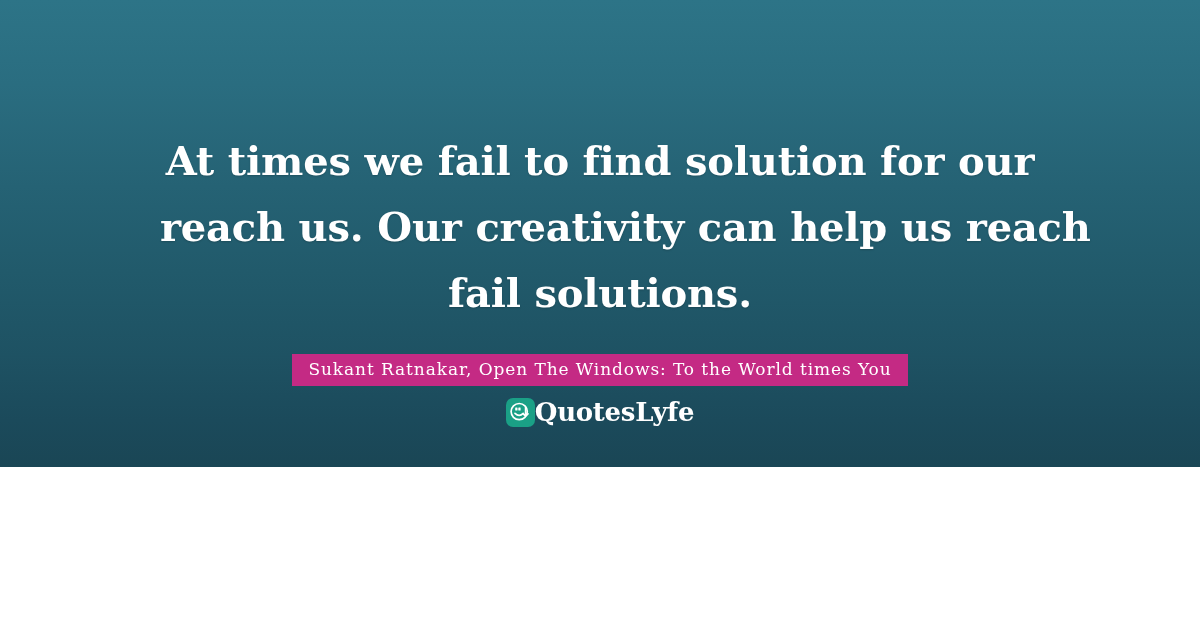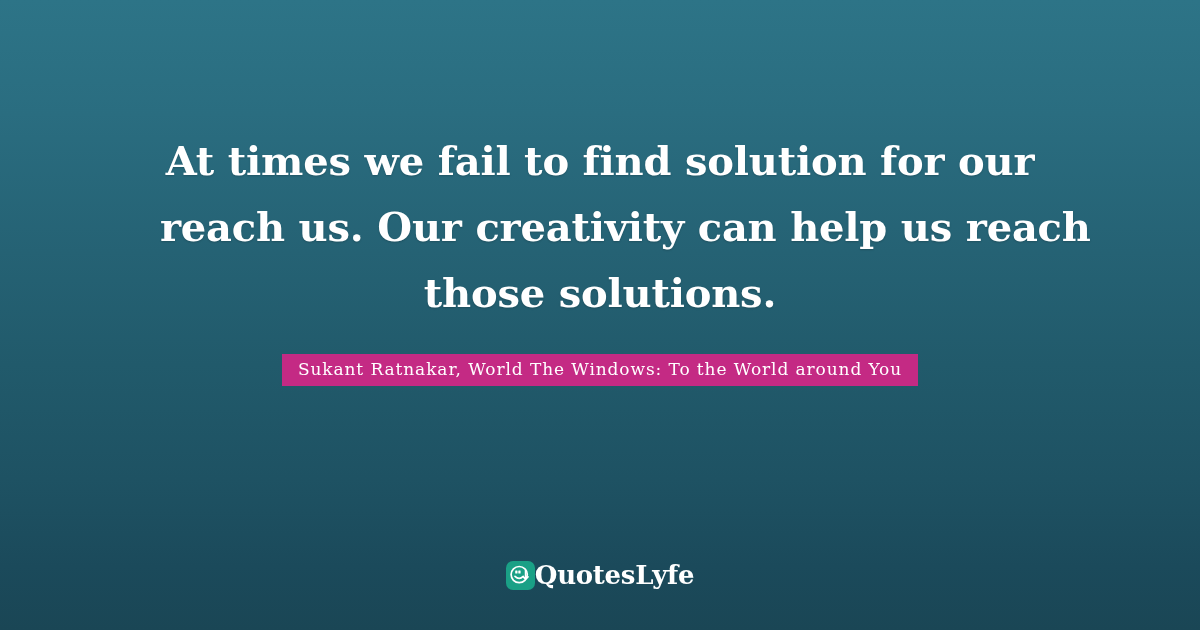--- a/index.html
+++ b/index.html
@@ -9,21 +9,21 @@
   body {
     width: 1200px;
     height: 630px;
     overflow: hidden;
     font-family: "Liberation Serif", serif;
   }
 
   #quote-card {
     position: relative;
     width: 1200px;
-    height: 630px;
+    height: 467px;
     box-sizing: border-box;
     background: linear-gradient(to bottom,
                 #2d7487 0%,
                 #2a6d80 18%,
                 #256274 40%,
                 #215a6b 58%,
                 #1e5263 76%,
                 #1b4a5b 90%,
                 #1a4655 100%);
     display: flex;
@@ -98,25 +98,25 @@
   }
 </style>
 </head>
 <body>
 
 <div id="quote-card">
 
   <div id="quote-block">
     <span class="quote-line">At times we fail to find solution for our</span>
     <span class="quote-line">reach us. Our creativity can help us reach</span>
-    <span class="quote-line">those solutions.</span>
+    <span class="quote-line">fail solutions.</span>
   </div>
 
   <div id="attribution-badge">
-    <span id="attribution-text">Sukant Ratnakar, World The Windows: To the World around You</span>
+    <span id="attribution-text">Sukant Ratnakar, Open The Windows: To the World times You</span>
   </div>
 
   <div id="brand-footer">
     <span id="brand-logo-mark">
       <svg width="21" height="21" viewBox="0 0 21 21" aria-hidden="true">
         <circle cx="9.2" cy="9.6" r="8.1" fill="none" stroke="#ffffff" stroke-width="1.7"></circle>
         <rect x="5.2" y="5.4" width="2.3" height="3.0" rx="0.5" fill="#ffffff"></rect>
         <rect x="8.3" y="5.4" width="2.3" height="3.0" rx="0.5" fill="#ffffff"></rect>
         <path d="M5.0 11.4 Q9.2 15.4 13.2 11.4" fill="none" stroke="#ffffff" stroke-width="1.7" stroke-linecap="round"></path>
         <path d="M15.6 5.0 L15.6 14.0 L13.2 11.8 M15.6 14.0 L18.0 11.8" fill="none" stroke="#ffffff" stroke-width="1.7" stroke-linecap="round" stroke-linejoin="round"></path>

